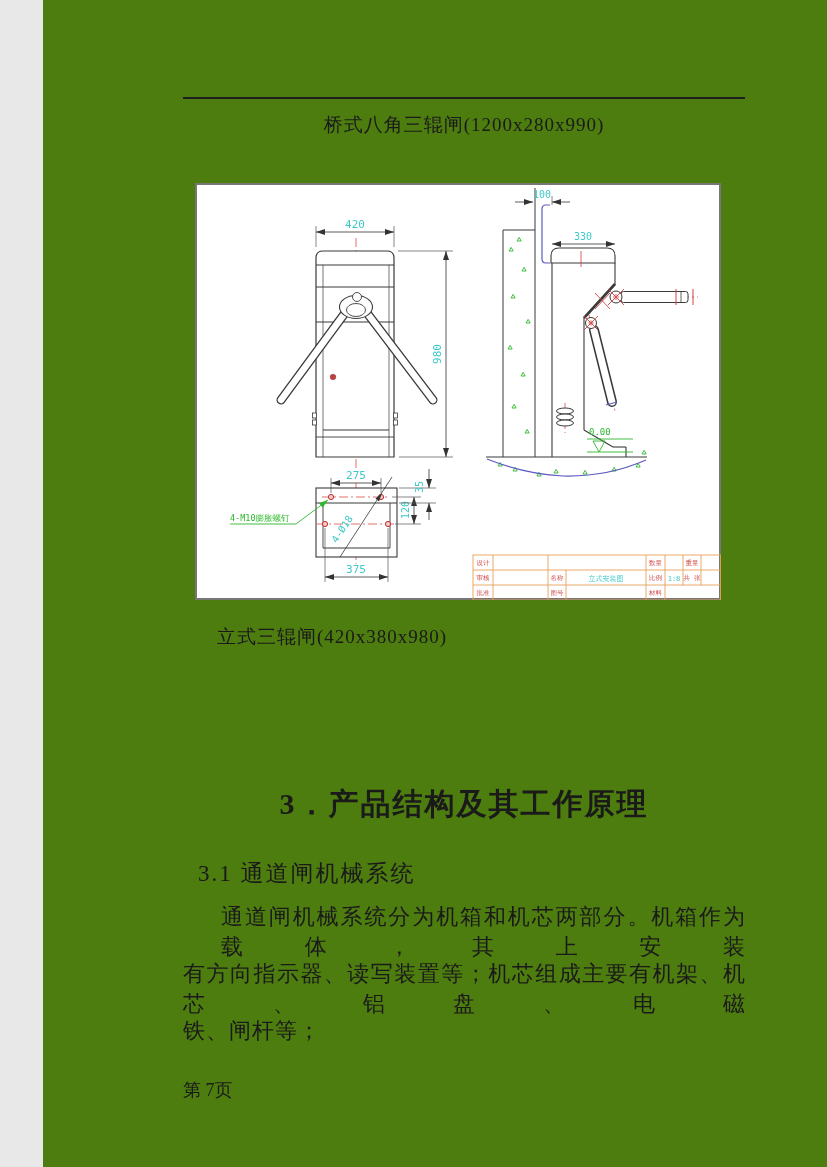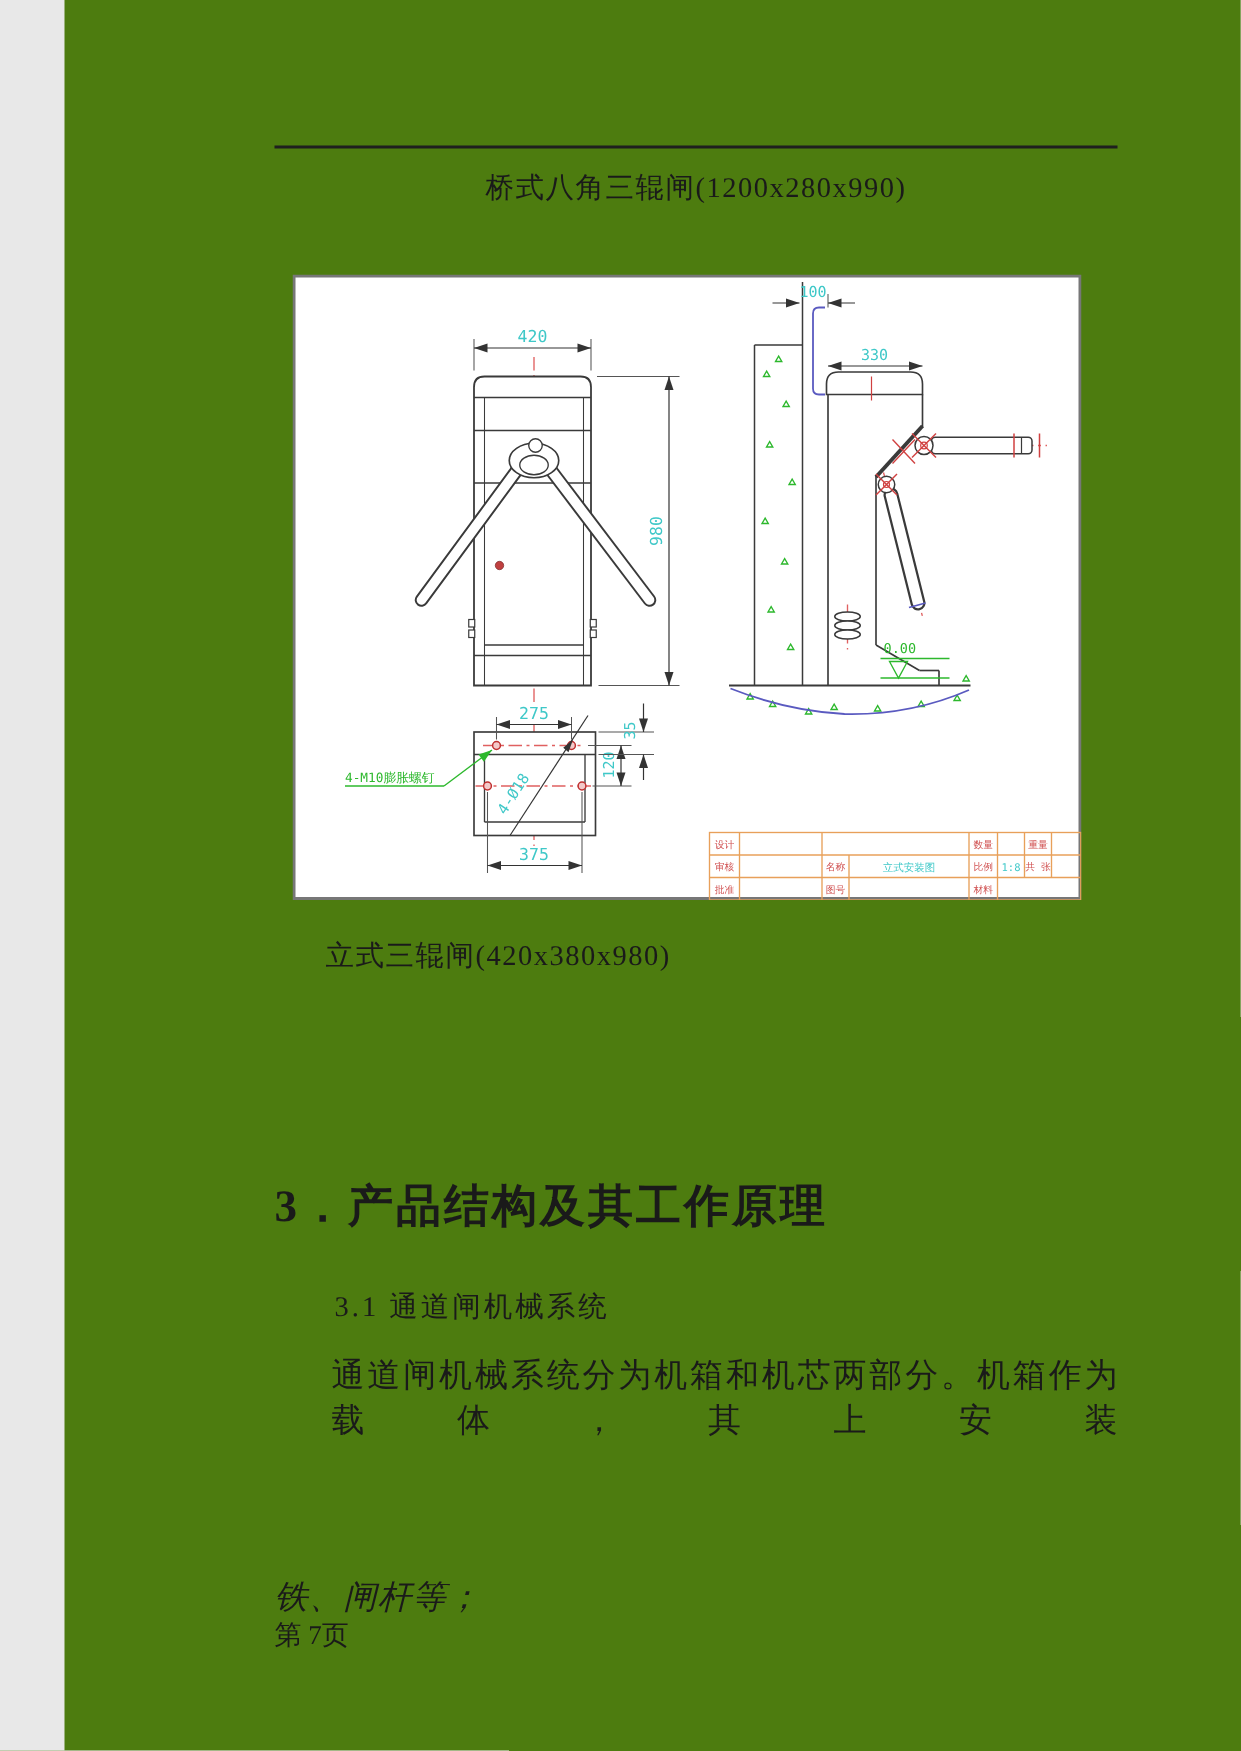--- a/index.html
+++ b/index.html
@@ -2,27 +2,27 @@
 <html><head>
 <meta charset="utf-8">
 <style>
   html,body{margin:0;padding:0;background:#e8e8e8;}
   #page{position:relative;width:827px;height:1167px;background:#4d7c0f;overflow:hidden;
         font-family:"Liberation Serif","DejaVu Serif",serif;color:#1a1a1a;margin-left:43px;}
   .abs{position:absolute;}
   #top-rule{left:140px;top:97px;width:562px;height:2px;background:#1f1f1f;}
   #doc-title{left:140px;top:112px;width:562px;text-align:center;font-size:19px;letter-spacing:1px;}
   #caption{left:174px;top:624px;width:560px;text-align:left;font-size:19px;letter-spacing:1px;}
-  #section-heading{left:140px;top:784px;width:562px;text-align:left;font-size:30px;font-weight:bold;letter-spacing:2px;}
-  #subsection-heading{left:180px;top:858px;width:560px;font-size:19px;letter-spacing:2px;}
+  #section-heading{left:140px;top:784px;width:562px;text-align:center;font-size:30px;font-weight:bold;letter-spacing:2px;}
+  #subsection-heading{left:155px;top:858px;width:560px;font-size:23px;letter-spacing:2px;}
   .para-line{left:140px;width:563px;font-size:22px;letter-spacing:1px;}
   .para-just{text-align:justify;text-align-last:justify;}
   #para-1{top:902px;padding-left:38px;width:525px;}
   #para-2{top:959px;}
-  #para-3{top:1050px;font-style:italic;}
+  #para-3{top:1016px;}
   #page-footer{left:140px;top:1078px;width:562px;font-size:18px;}
   
   svg .ln{stroke:#3a3a3a;fill:none;}
   svg .fw{fill:#ffffff;}
   svg .dim{stroke:#333;stroke-width:0.8;fill:none;}
   svg .ext{stroke:#555;stroke-width:0.7;fill:none;}
   svg .red{stroke:#e06060;stroke-width:0.9;fill:none;stroke-dasharray:9 3 2 3;}
   svg .redsolid{stroke:#d04040;fill:none;}
   svg .grn{stroke:#2db82d;fill:none;stroke-width:0.9;}
   svg .blu{stroke:#5a5ac0;fill:none;stroke-width:1.2;}
@@ -271,17 +271,18 @@
     </g>
   </svg>
 
   <div id="caption" class="abs">立式三辊闸(420x380x980)</div>
 
   <div id="section-heading" class="abs">3．产品结构及其工作原理</div>
 
   <div id="subsection-heading" class="abs">3.1 通道闸机械系统</div>
 
   <div id="para-1" class="abs para-line para-just">通道闸机械系统分为机箱和机芯两部分。机箱作为载体，其上安装</div>
+  <div id="para-2" class="abs para-line para-just">有方向指示器、读写装置等；机芯组成主要有机架、机芯、铝盘、电磁</div>
   <div id="para-3" class="abs para-line">铁、闸杆等；</div>
 
   <div id="page-footer" class="abs">第 7页</div>
 
 </div>
 
 </body></html>

